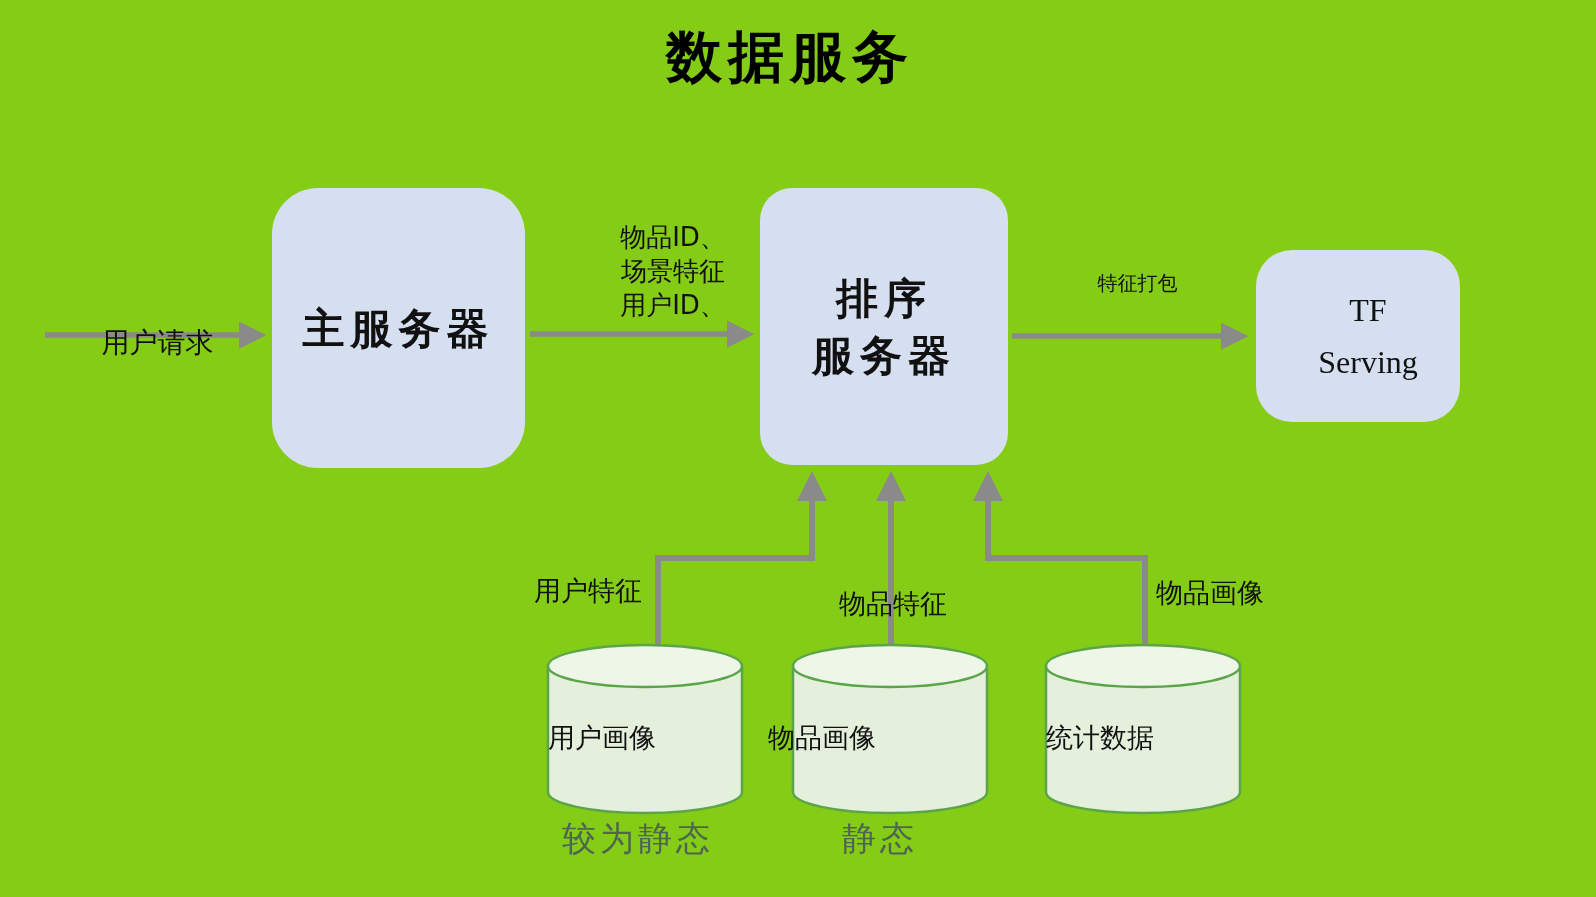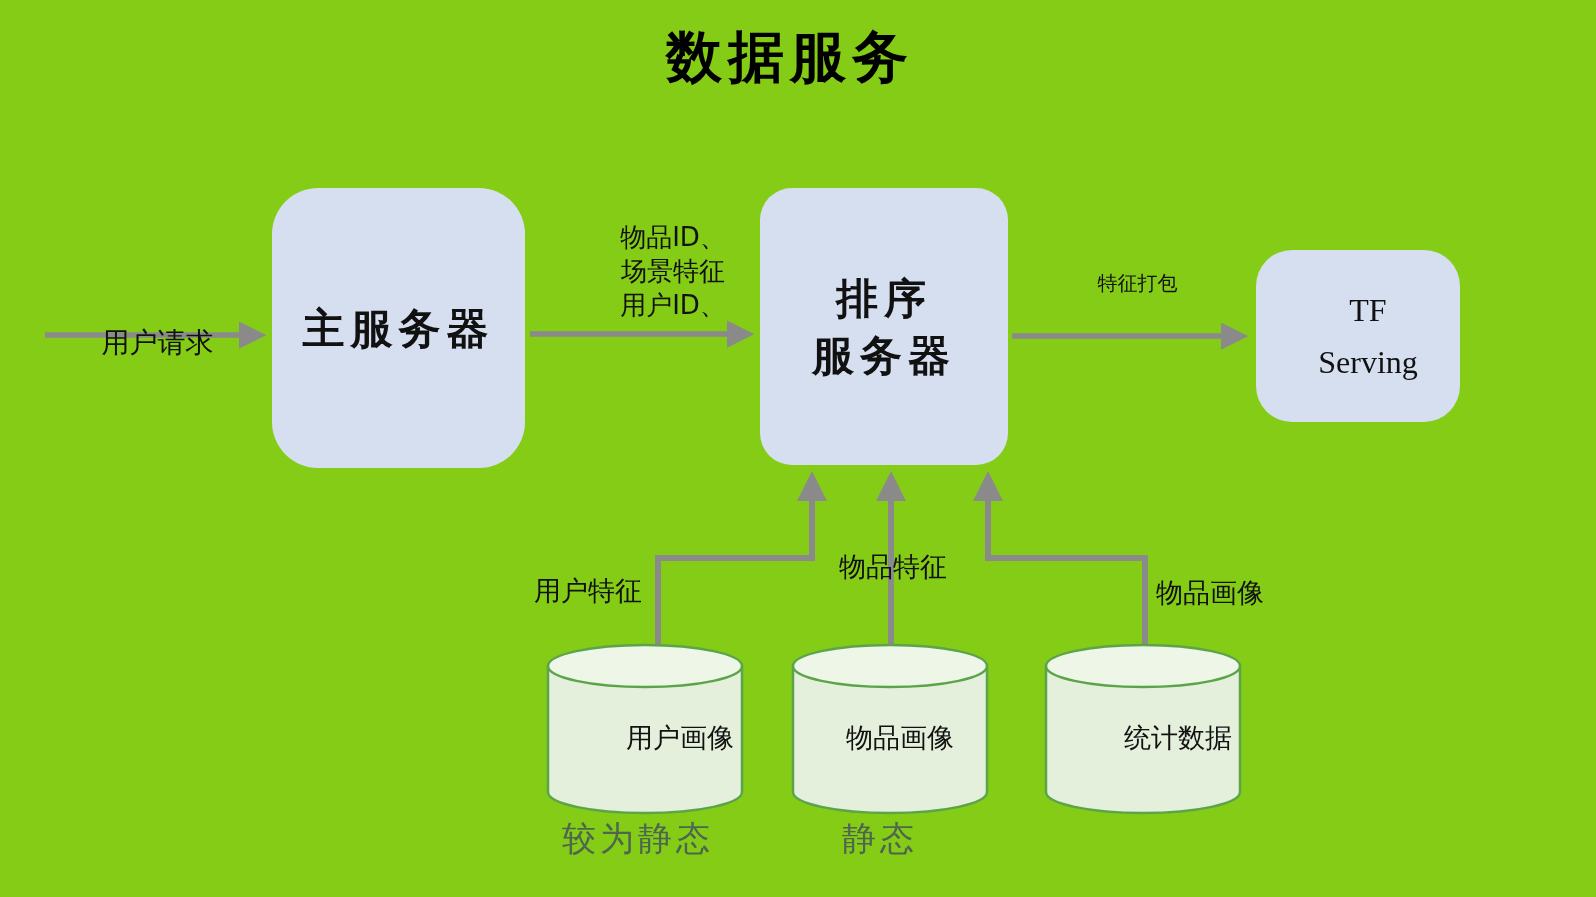--- a/index.html
+++ b/index.html
@@ -35,26 +35,26 @@
   .node-label-tf{
     font-family:"Liberation Serif", serif;
     font-size:32px;line-height:52px;font-weight:500;margin-left:20px;
   }
 
   .edge-label{font-size:27px;font-weight:500;text-align:center;}
   .lbl-user-request{left:60px;top:282px;width:195px;font-size:28px;margin-top:42px;}
   .lbl-ids{left:578px;top:220px;width:190px;text-align:center;font-size:26px;line-height:34px;}
   .lbl-feature-pack{left:1040px;top:270px;width:195px;font-size:20px;}
   .lbl-user-features{left:518px;top:573px;width:140px;}
-  .lbl-item-features{left:823px;top:549px;width:140px;}
+  .lbl-item-features{left:823px;top:586px;width:140px;}
   .lbl-stat-features{left:1140px;top:575px;width:140px;}
 
   .cyl-label{
     position:absolute;z-index:3;top:720px;width:186px;
-    text-align:right;font-size:27px;font-weight:500;
+    text-align:left;font-size:27px;font-weight:500;
   }
   .cyl-label-1{left:548px;}
   .cyl-label-2{left:768px;}
   .cyl-label-3{left:1046px;}
 
   .nature-label{
     position:absolute;z-index:3;top:816px;width:200px;
     text-align:center;font-size:34px;font-weight:500;
     color:var(--nature-label,#4e6650);
     letter-spacing:4px;

